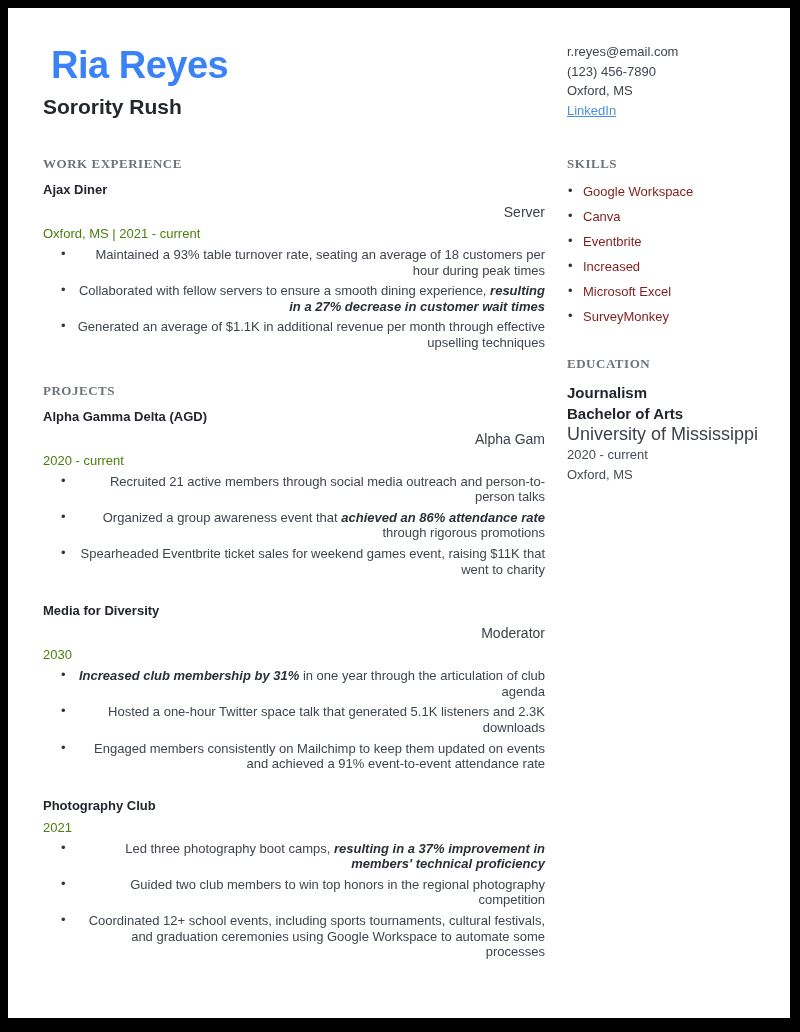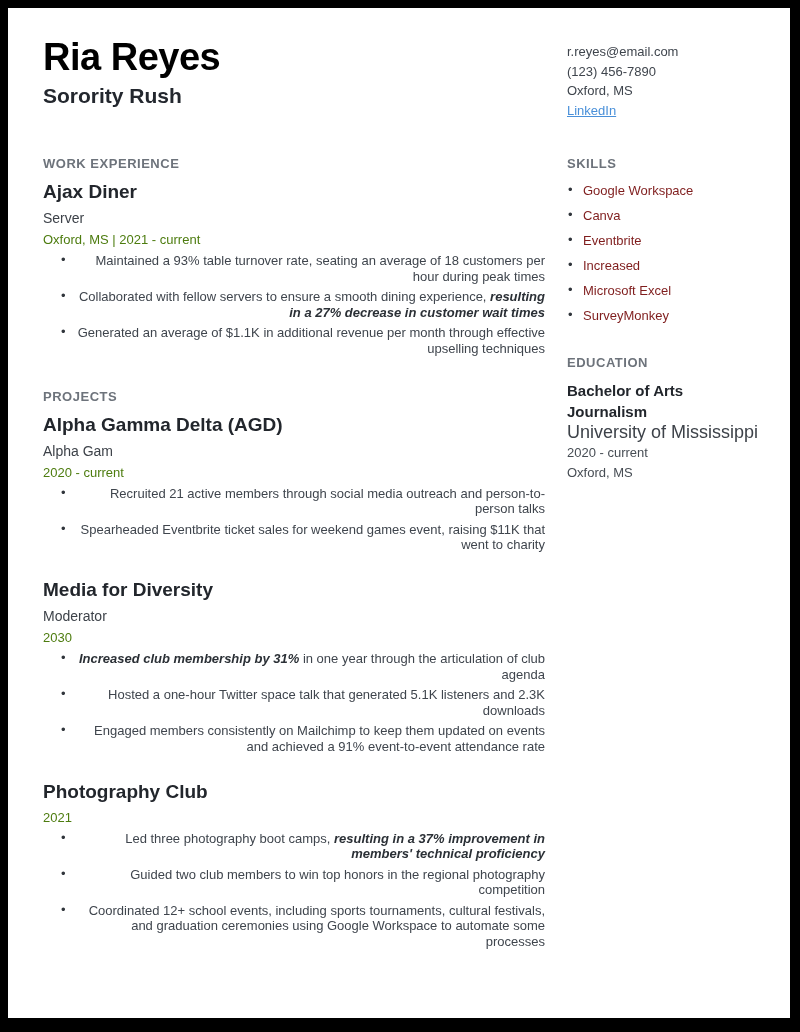--- a/index.html
+++ b/index.html
@@ -14,41 +14,41 @@
     background:#ffffff;
     box-sizing:border-box;
     padding:28px 27px 20px 35px;
     overflow:hidden;
   }
   .top{
     display:grid;grid-template-columns:1fr 196px;column-gap:22px;
     align-items:start;
   }
   h1{
-    margin:0;font-size:38px;line-height:1.12;font-weight:800;
-    color:#000000;letter-spacing:-0.5px;
+    margin:8px;font-size:38px;line-height:1.12;font-weight:800;
+    color:#3b82f6;letter-spacing:-0.5px;
   }
   .subtitle{
     margin-top:5px;font-size:21px;font-weight:700;color:#23272e;
   }
   .contact{font-size:13px;line-height:19.5px;color:#3f454d;padding-top:6px;}
   .contact a{color:#4a90d9;text-decoration:underline;}
   .cols{
     display:grid;grid-template-columns:1fr 196px;column-gap:22px;
     margin-top:36px;
   }
   .sec{
     font-size:13px;font-weight:700;letter-spacing:0.04em;
-    color:#6d737b;text-transform:uppercase;margin:0 0 10px 0;
+    color:#6d737b;text-transform:uppercase;margin:0 0 10px 0;font-family:Liberation Serif, serif;
   }
   .lsec{margin-bottom:32px;}
   .entry{margin-bottom:26px;}
   .entry:last-child{margin-bottom:0;}
-  .etitle{font-size:19px;font-weight:700;color:#22262c;margin-bottom:7px;}
-  .esub{font-size:14px;color:#3d4249;margin-bottom:6px;}
+  .etitle{font-size:13px;font-weight:700;color:#22262c;margin-bottom:7px;}
+  .esub{font-size:14px;color:#3d4249;margin-bottom:6px;text-align:right;}
   .emeta{font-size:13px;color:#4d7c0f;margin-bottom:4px;}
   ul{list-style:none;margin:0;padding:0;}
   .blist{margin-top:6px;margin-left:17px;font-size:13px;line-height:1.2;color:#3f454d;text-align:right;}
   .blist li{position:relative;padding-left:15px;margin-bottom:5px;}
   .blist li::before{content:"•";position:absolute;left:1px;top:-1px;color:#30353b;}
   .bi{font-weight:700;font-style:italic;color:#2b3036;}
   .right section{margin-bottom:30px;}
   .slist{font-size:13px;line-height:19px;color:#7f1d1d;}
   .slist li{position:relative;padding-left:16px;margin-bottom:6px;}
   .slist li::before{content:"•";position:absolute;left:1px;top:-1px;color:#30353b;}
@@ -90,20 +90,21 @@
           </div>
         </section>
         <section class="lsec">
           <div class="sec">PROJECTS</div>
           <div class="entry">
             <div class="etitle">Alpha Gamma Delta (AGD)</div>
             <div class="esub">Alpha Gam</div>
             <div class="emeta">2020 - current</div>
             <ul class="blist">
               <li><span>Recruited 21 active members through social media outreach and person-to-person talks</span></li>
+              <li><span>Organized a group awareness event that </span><span class="bi">achieved an 86% attendance rate</span><span> through rigorous promotions</span></li>
               <li><span>Spearheaded Eventbrite ticket sales for weekend games event, raising $11K that went to charity</span></li>
             </ul>
           </div>
           <div class="entry">
             <div class="etitle">Media for Diversity</div>
             <div class="esub">Moderator</div>
             <div class="emeta">2030</div>
             <ul class="blist">
               <li><span class="bi">Increased club membership by 31%</span><span> in one year through the articulation of club agenda</span></li>
               <li><span>Hosted a one-hour Twitter space talk that generated 5.1K listeners and 2.3K downloads</span></li>
@@ -129,22 +130,22 @@
             <li>Google Workspace</li>
             <li>Canva</li>
             <li>Eventbrite</li>
             <li>Increased</li>
             <li>Microsoft Excel</li>
             <li>SurveyMonkey</li>
           </ul>
       </section>
       <section class="edu">
         <div class="sec">EDUCATION</div>
+        <div class="deg">Journalism</div>
         <div class="deg">Bachelor of Arts</div>
-        <div class="deg">Journalism</div>
         <div class="school">University of Mississippi</div>
         <div class="emeta">2020 - current</div>
         <div class="emeta">Oxford, MS</div>
       </section>
     </div>
   </div>
 
 </div>
 
 </body></html>

